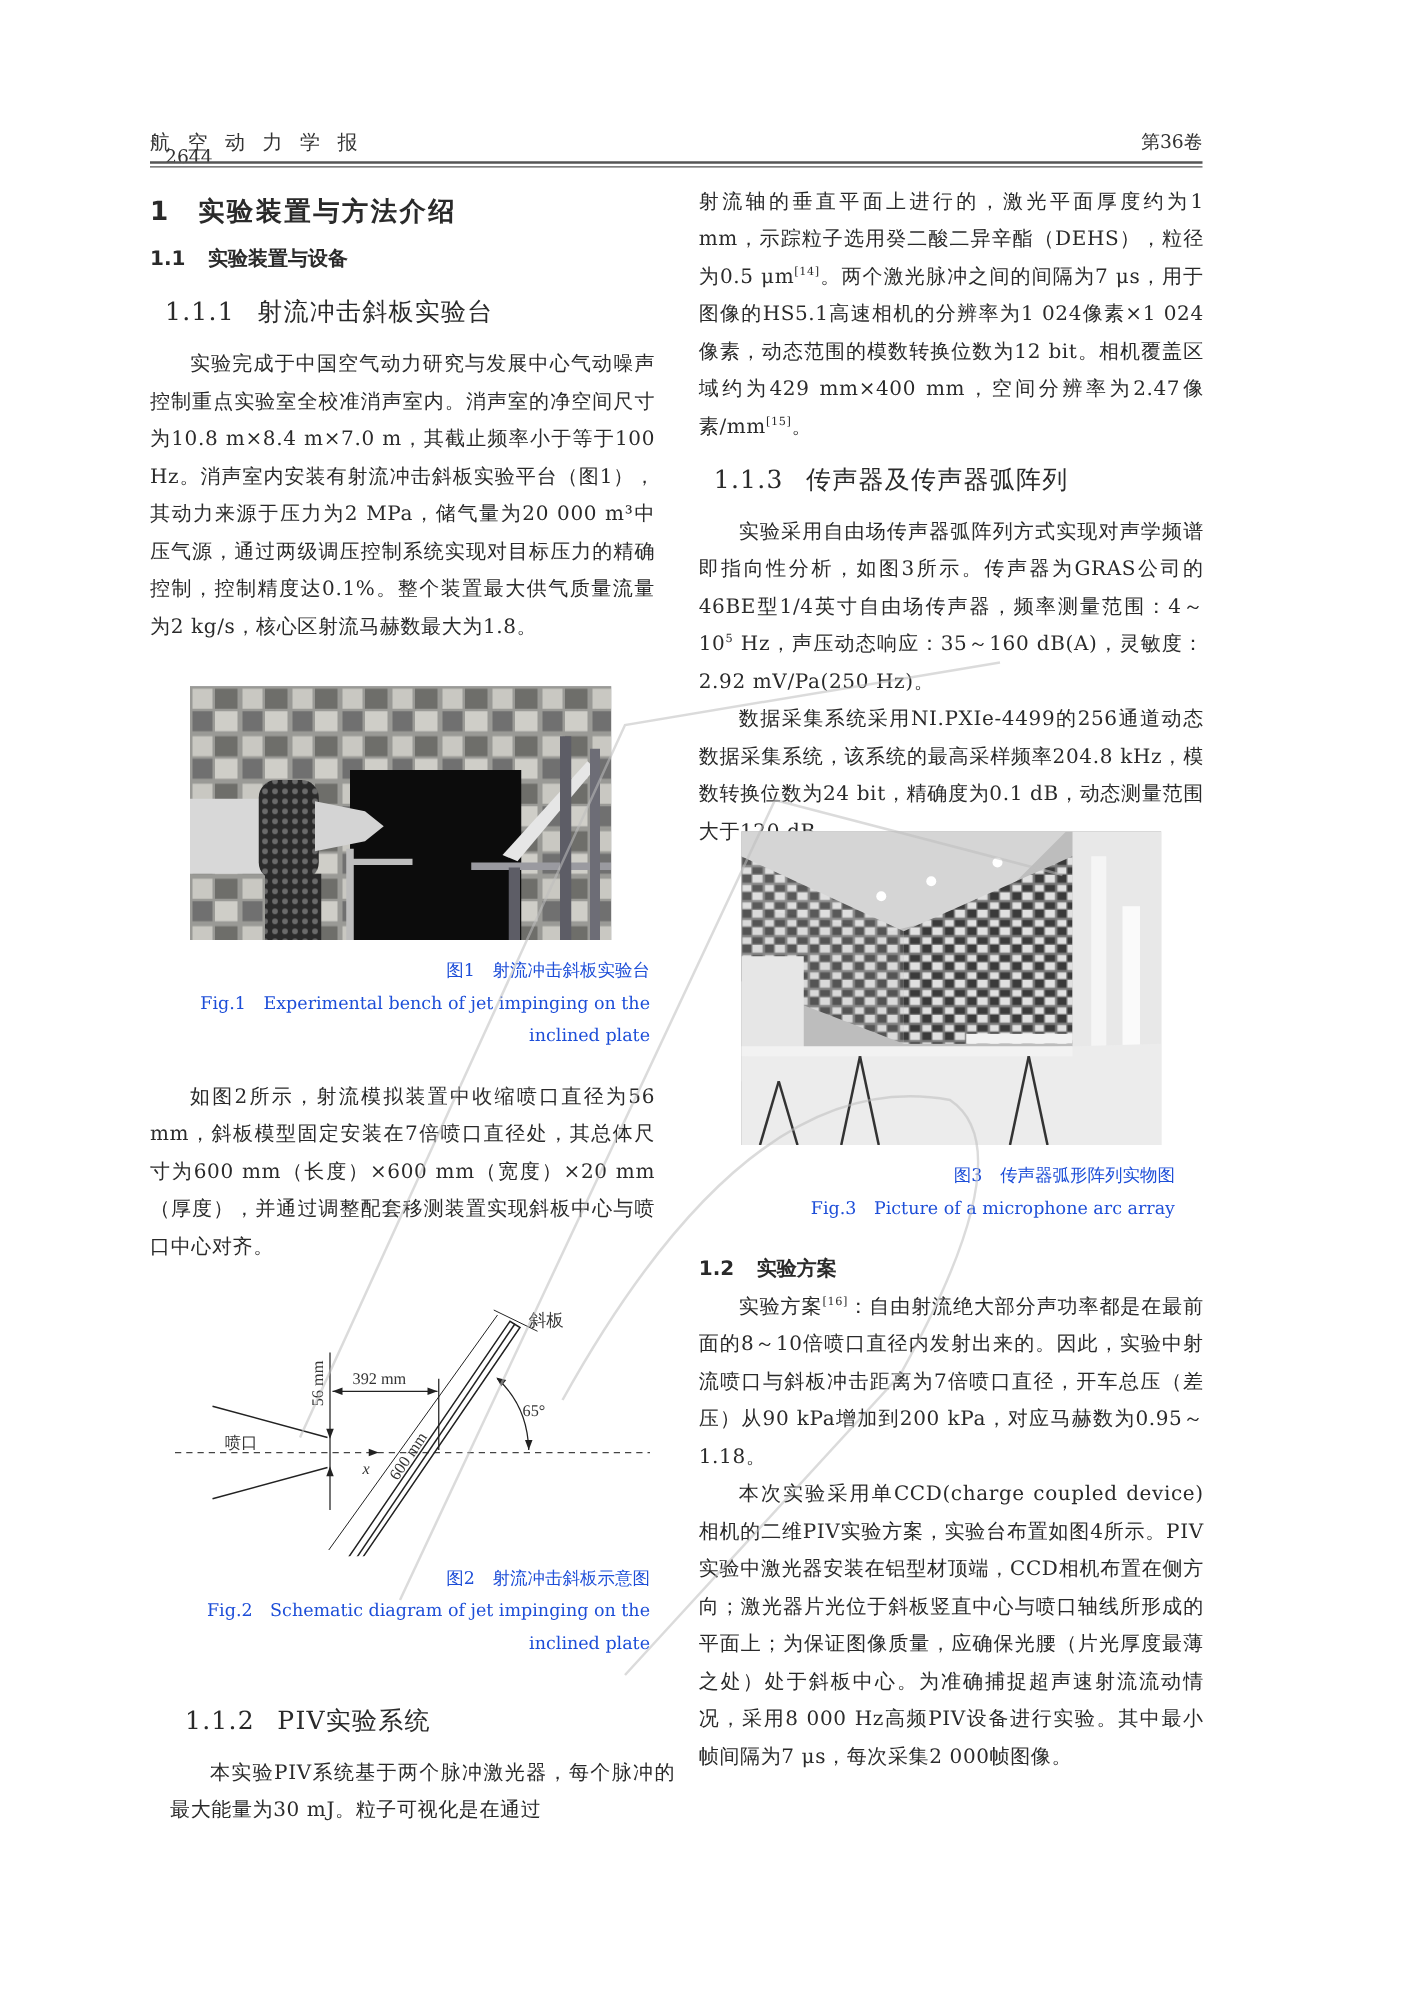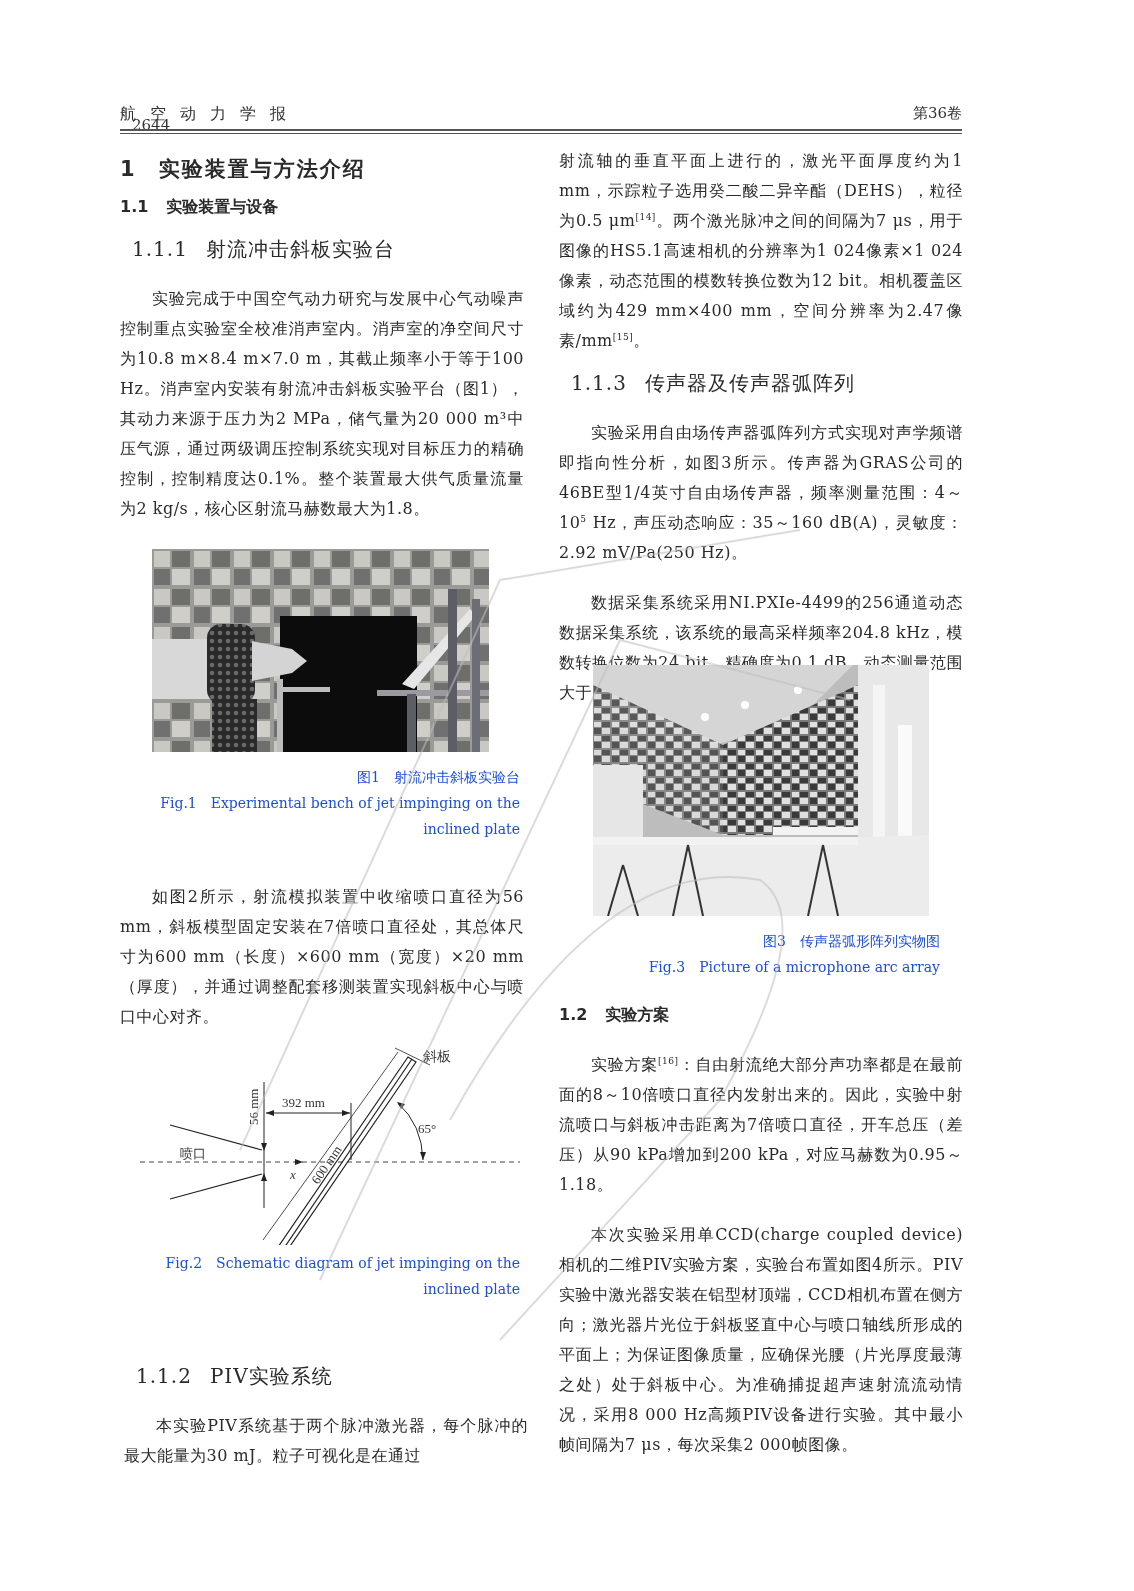--- a/index.html
+++ b/index.html
@@ -9,21 +9,21 @@
   .header .pg { position:absolute; left:12px; top:6px; font-size:15px; color:#333;margin-top:12px; }
   .header .jt { position:absolute; left:0; right:0; top:6px; text-align:left; font-size:16px; letter-spacing:14px; color:#333; }
   .header .vol { position:absolute; right:0; top:6px; font-size:15px; color:#333; }
   .header .rule1 { position:absolute; left:0; right:0; top:31px; height:2px; background:#555; }
   .header .rule2 { position:absolute; left:0; right:0; top:35px; height:1px; background:#555; }
 
   .col { position:absolute; width:404px; font-size:16px; line-height:30px; }
   .col.left { left:120px; top:150px; }
   .col.right { left:559px; top:146px; }
   .p { text-align:justify; text-justify:inter-character; margin:0; letter-spacing:0.5px; }
-  .ind { text-indent:2em;margin-top:20px; }
+  .ind { text-indent:2em; }
   .h1 { font-family:"DejaVu Sans", sans-serif; font-weight:bold; font-size:21px; margin:4px 0 8px 0; letter-spacing:2px; }
   .h1 .num { margin-right:22px; }
   .h2 { font-family:"DejaVu Sans", sans-serif; font-weight:bold; font-size:16px; margin:0; }
   .h2 .num, .h3 .num { margin-right:18px; }
   .h3 { font-size:20px; margin:12px; letter-spacing:1px; }
   sup { font-size:9px; line-height:0; vertical-align:super; }
 
   .fig { position:absolute; }
   .photo { position:absolute; overflow:hidden; }
   .cap { position:absolute; text-align:right; font-size:14px; line-height:26px; color:#1d4ed8; }
@@ -117,25 +117,26 @@
     <text x="283" y="36" font-size="14" fill="#333">斜板</text>
     <text x="40" y="133" font-size="13" fill="#333">喷口</text>
     <text x="142" y="82" font-size="13" fill="#333" font-family="Liberation Serif, serif">392 mm</text>
     <text x="0" y="0" font-size="13" fill="#333" font-family="Liberation Serif, serif" transform="translate(118,100) rotate(-90)">56 mm</text>
     <text x="0" y="0" font-size="13" fill="#333" font-family="Liberation Serif, serif" transform="translate(178,160) rotate(-56)">600 mm</text>
     <text x="278" y="108" font-size="13" fill="#333" font-family="Liberation Serif, serif">65°</text>
     <text x="150" y="154" font-size="13" font-style="italic" fill="#333" font-family="Liberation Serif, serif">x</text>
   </svg>
 </div>
 <div class="cap" style="left:140px; top:1250px; width:380px;">
+  <div>图2　射流冲击斜板示意图</div>
   <div>Fig.2　Schematic diagram of jet impinging on the</div>
   <div>inclined plate</div>
 </div>
 
-<div class="col" style="left:124px; top:1349px;">
+<div class="col" style="left:136px; top:1349px;">
   <div class="h3">
     <span class="num">1.1.2</span><span>PIV实验系统</span>
   </div>
   <p class="p ind">本实验PIV系统基于两个脉冲激光器，每个脉冲的最大能量为30 mJ。粒子可视化是在通过</p>
 </div>
 
 <div class="col right">
   <p class="p"><span>射流轴的垂直平面上进行的，激光平面厚度约为1 mm，示踪粒子选用癸二酸二异辛酯（DEHS），粒径为0.5 μm</span><sup>[14]</sup><span>。两个激光脉冲之间的间隔为7 μs，用于图像的HS5.1高速相机的分辨率为1 024像素×1 024像素，动态范围的模数转换位数为12 bit。相机覆盖区域约为429 mm×400 mm，空间分辨率为2.47像素/mm</span><sup>[15]</sup><span>。</span></p>
   <div class="h3">
     <span class="num">1.1.3</span><span>传声器及传声器弧阵列</span>

